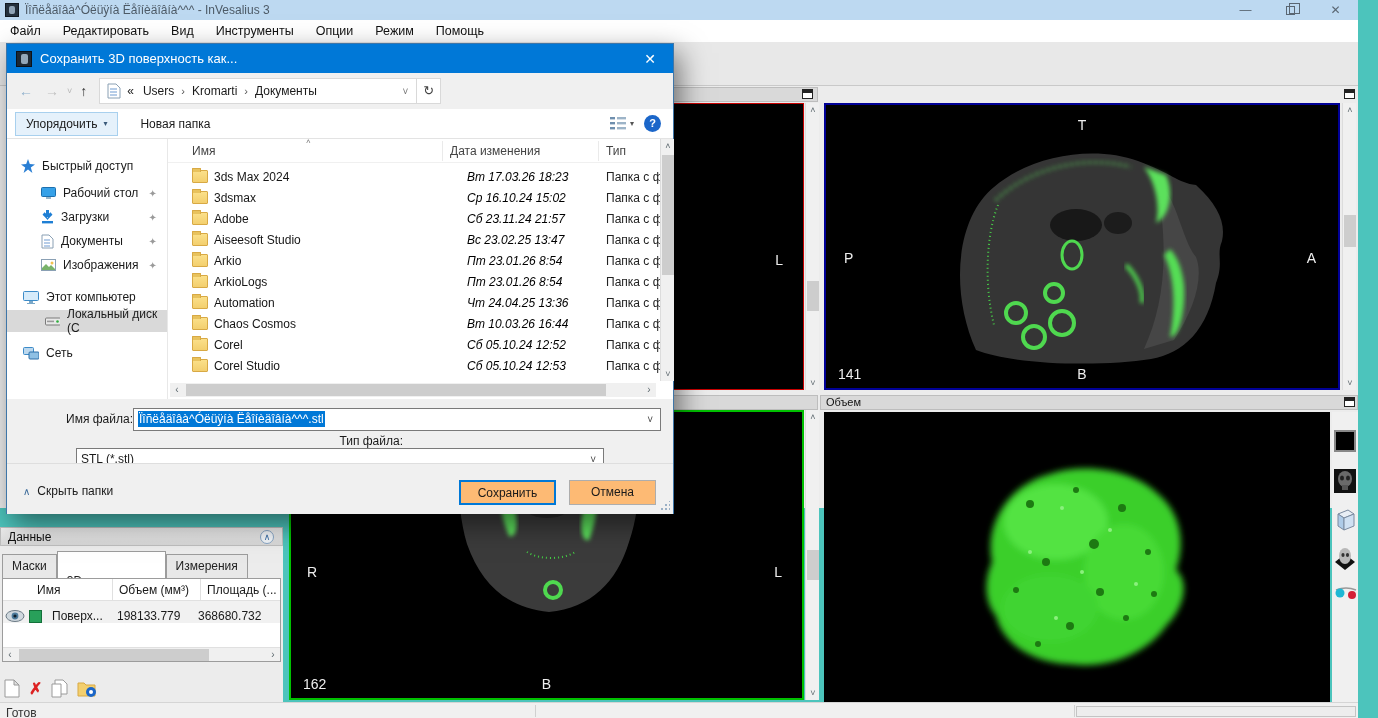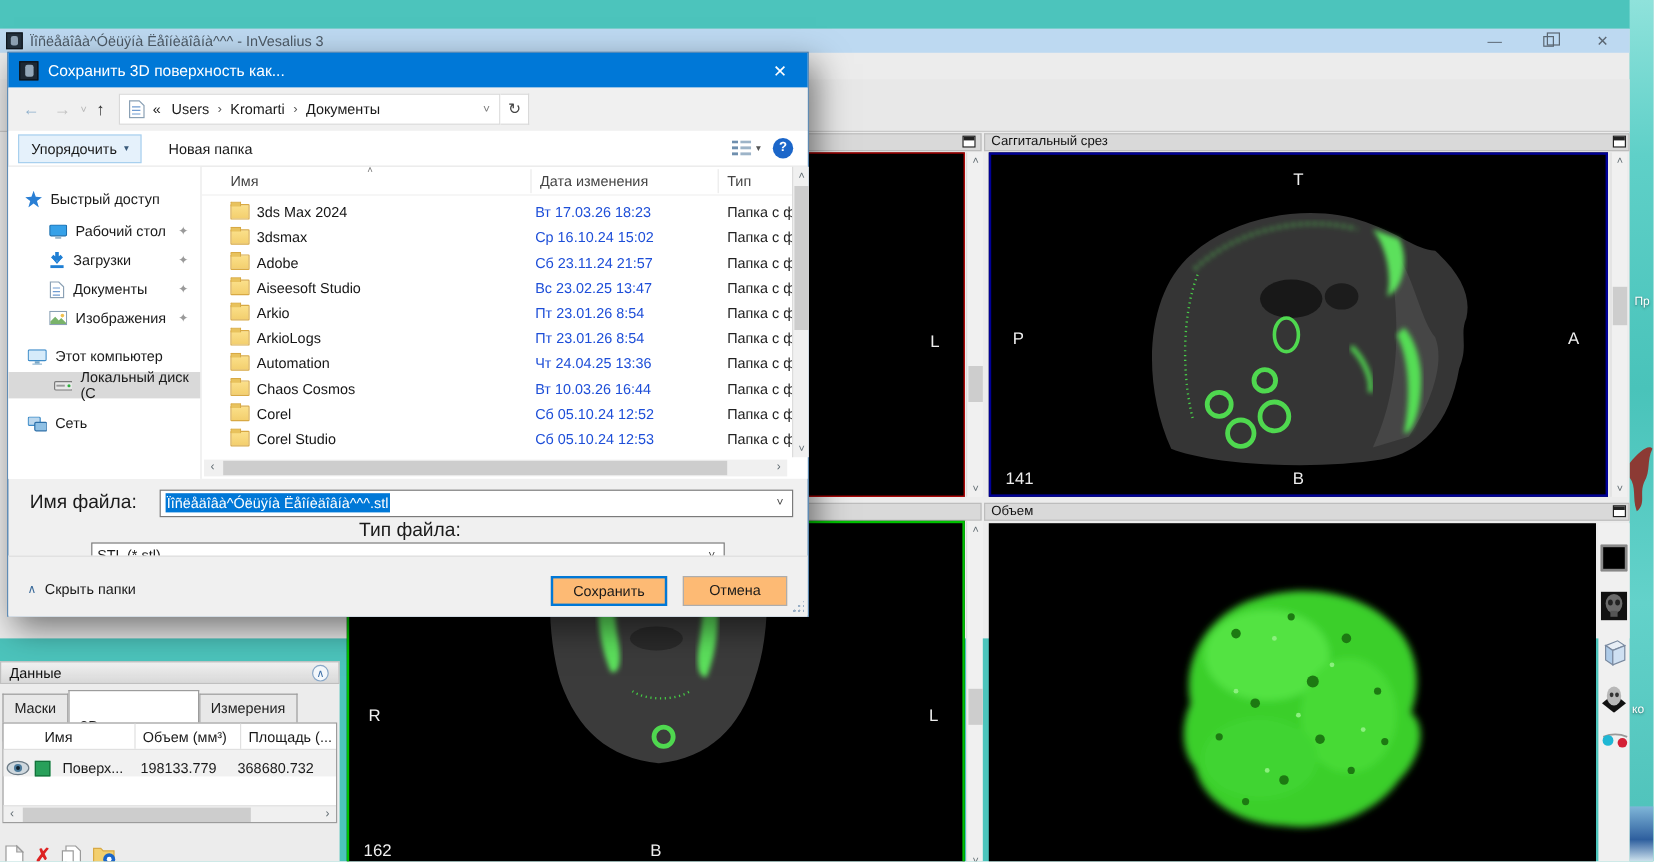--- a/index.html
+++ b/index.html
@@ -10,21 +10,21 @@
 
   
   .desktop-strip { position:absolute; right:0; top:0; width:20px; height:718px;
     background:linear-gradient(180deg,#8fe2db 0%,#5fd0c8 18%,#49c3ba 45%,#63d2ca 70%,#4cc0b8 100%); }
   .desk-frag { position:absolute; color:#fff; font-size:10px; text-shadow:0 1px 2px rgba(0,0,0,.5); }
   .desk-bird { position:absolute; right:0; top:368px; width:22px; height:60px; }
   .desk-blob { position:absolute; right:0; bottom:0; width:20px; height:46px;
     background:linear-gradient(180deg,#7fb6d8,#2e5f9e 60%,#cfe3ee); }
 
   
-  .app { position:absolute; left:0; top:0; width:1358px; height:508px; background:#ececec;margin-top:24px; }
+  .app { position:absolute; left:0; top:0; width:1358px; height:508px; background:#ececec; }
   .titlebar { position:absolute; left:0; top:0; width:100%; height:20px; background:#bdd9f1;
     display:flex; align-items:center; }
   .app-icon { width:14px; height:14px; margin:0 6px 0 5px; background:#23303c; border:1px solid #101820;
     position:relative; }
   .app-icon::after { content:""; position:absolute; left:3px; top:2px; width:6px; height:8px;
     background:#8fa3b5; border-radius:2px; }
   .title-text { color:#4d5a66; font-size:12px; }
   .win-controls { position:absolute; right:0; top:0; height:20px; display:flex; }
   .win-btn { width:45px; height:20px; display:flex; align-items:center; justify-content:center;
     color:#5a6672; font-size:12px; }
@@ -131,30 +131,30 @@
 
   .flist { position:absolute; left:161px; top:0; width:492px; height:260px; overflow:hidden; }
   .fl-header { position:absolute; left:0; top:0; width:100%; height:24px; border-bottom:1px solid #f0f0f0;
     color:#444; font-size:12px; }
   .fl-header .col { position:absolute; top:5px; }
   .col-line { position:absolute; top:2px; width:1px; height:20px; background:#eaeaea; }
   .sort-glyph { position:absolute; left:138px; top:-2px; color:#777; font-size:8px; }
   .fl-rows { position:absolute; left:0; top:28px; width:100%; }
   .fl-row { position:relative; height:21px; line-height:21px; font-size:12px; color:#151515; }
   .fl-name { position:absolute; left:46px; }
-  .fl-date { position:absolute; left:278px; color:#1d4ed8; }
+  .fl-date { position:absolute; left:299px; color:#000000;font-style:italic; }
   .fl-type { position:absolute; left:438px; width:58px; overflow:hidden; white-space:nowrap; color:#222; }
   .folder-ico { position:absolute; left:24px; top:3px; width:16px; height:13px;
     background:linear-gradient(#fbe08a,#f3cf6e); border:1px solid #d8a944; border-radius:1px; }
   .folder-ico::before { content:""; position:absolute; left:-1px; top:-3px; width:7px; height:3px;
     background:#e8c25d; border:1px solid #d8a944; border-bottom:none; border-radius:1px 1px 0 0; }
 
   .fname-row, .ftype-row { position:absolute; left:0; width:100%; height:24px; display:flex; align-items:center; }
   .fname-row { top:363px; } .ftype-row { top:390px;flex-direction:column; }
-  .f-label { width:126px; text-align:right; padding-right:19px; font-size:16px; }
+  .f-label { width:126px; text-align:right; padding-right:0; font-size:12px; }
   .combo { position:relative; width:528px; height:23px; background:#fff; border:1px solid #7a7a7a;
     font-size:12px; line-height:21px; padding-left:4px; }
   .combo .sel-text { background:#0078d7; color:#fff; padding:1px 1px; }
   .combo .caret { position:absolute; right:7px; top:0; color:#444; font-size:10px; }
 
   .dlg-footer { position:absolute; left:0; top:419px; width:100%; height:51px; background:#f0f0f0;
     border-top:1px solid #dedede; }
   .hide-folders { position:absolute; left:16px; top:20px; font-size:12px; color:#1a1a1a; display:flex; gap:7px; align-items:center;}
   .btn { position:absolute; top:16px; height:25px; font-size:12px; text-align:center; line-height:22px;
     background:#fdba74; }
@@ -167,60 +167,58 @@
       radial-gradient(circle at 6px 4px,#9ab0c6 1px,transparent 1.2px),
       radial-gradient(circle at 10px 8px,#9ab0c6 1px,transparent 1.2px),
       radial-gradient(circle at 10px 4px,#9ab0c6 1px,transparent 1.2px),
       radial-gradient(circle at 10px 0px,#9ab0c6 1px,transparent 1.2px); }
 </style>
 </head>
 <body>
 
 <div class="screen">
 
-  <div class="desktop-strip">
-    <div class="desk-frag" style="left:4px; top:246px;">Пр</div>
-    <div class="desk-frag" style="left:2px; top:586px;">ко</div>
-    <svg class="desk-bird" viewBox="0 0 22 60">
-      <path d="M2,18 C10,8 18,2 21,6 C16,16 20,24 14,34 C10,44 16,52 8,58 C4,48 8,38 2,30 Z" fill="#8c3a34"></path>
-    </svg>
-    <div class="desk-blob"></div>
-  </div>
 
   <div class="app">
 
     <div class="titlebar">
       <div class="app-icon"></div>
       <div class="title-text">Ïîñëåäîâà^Óëüÿíà Ëåîíèäîâíà^^^ - InVesalius 3</div>
       <div class="win-controls">
         <div class="win-btn">—</div>
         <div class="win-btn">
             <span class="restore-glyph"></span>
           </div>
         <div class="win-btn">✕</div>
       </div>
     </div>
 
+    <div class="menubar">
+      <span class="menu-item">Файл</span>
+      <span class="menu-item">Редактировать</span>
+      <span class="menu-item">Вид</span>
+      <span class="menu-item">Инструменты</span>
+      <span class="menu-item">Опции</span>
+      <span class="menu-item">Режим</span>
+      <span class="menu-item">Помощь</span>
+    </div>
 
     <div class="main-toolbar"></div>
 
     <div class="panel-header" style="left:285px; top:87px; width:533px;"></div>
     <div class="max-icon" style="left:802px; top:89px;"></div>
     <div class="viewport" style="left:289px; top:103px; width:515px; height:287px; border:1px solid #c80000;">
       <div class="vp-label" style="right:20px; top:148px;">L</div>
     </div>
     <div class="vscroll" style="left:805px; top:103px; height:287px;">
       <div class="arr" style="top:0;">˄</div>
       <div class="thumb" style="top:178px; height:30px;"></div>
       <div class="arr" style="bottom:0;">˅</div>
     </div>
 
-    <div class="panel-header" style="left:820px; top:87px; width:538px;">
-      <span>Саггитальный срез</span>
-    </div>
     <div class="max-icon" style="left:1344px; top:89px;"></div>
     <div class="viewport" style="left:824px; top:103px; width:516px; height:287px; border:2px solid #000096;">
       <svg width="512" height="283">
         <defs>
             <filter id="b1">
               <feGaussianBlur stdDeviation="2"></feGaussianBlur>
             </filter>
           </defs>
         <path d="M150,245 C125,190 128,115 168,82 C205,50 268,40 312,56 C345,68 352,78 370,80
                  C392,100 400,118 396,136 C390,150 398,158 390,178 C382,225 358,248 325,254

